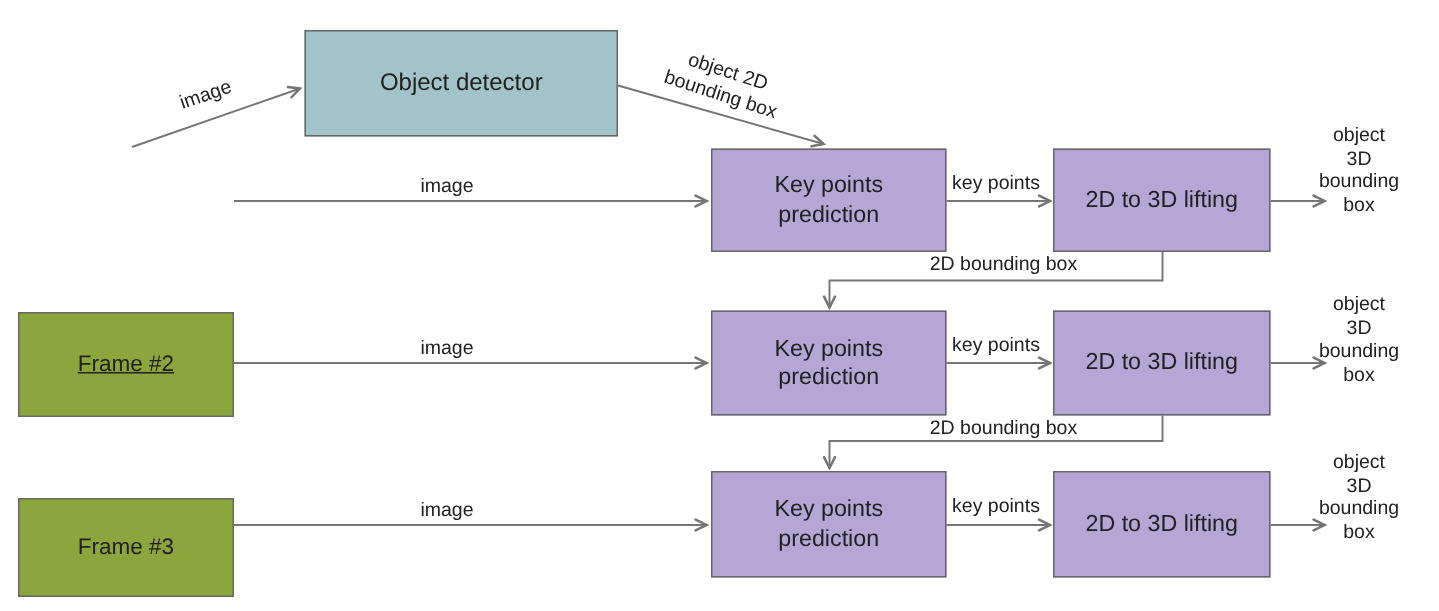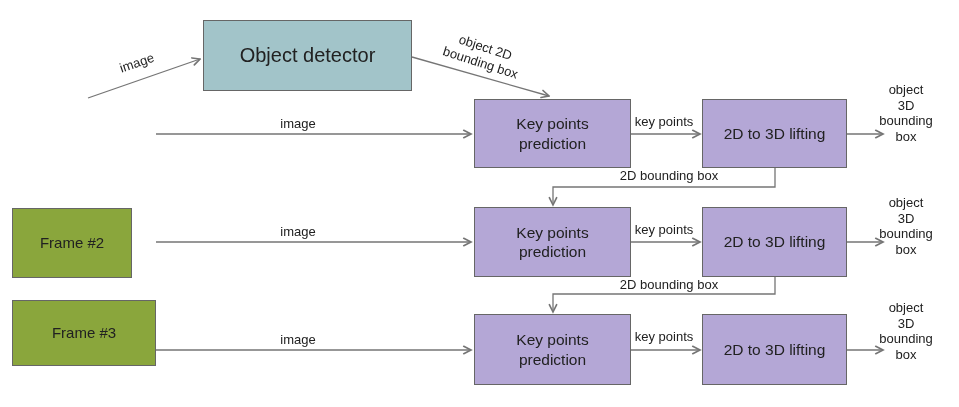--- a/index.html
+++ b/index.html
@@ -45,26 +45,26 @@
     align-items:center;
     justify-content:center;
     text-align:center;
     border:1px solid var(--node-border);
     white-space:pre-line;
     line-height:1.25;
     font-size:15.5px;
     color:var(--text-color);
   }
   .node.frame{ background:var(--frame-fill); font-size:15px; }
-  .node.detector{ background:var(--detector-fill); font-size:20px; }
+  .node.detector{ background:var(--detector-fill); font-size:16px; }
   .node.module{ background:var(--module-fill); }
 
   .frame1{left:12px;top:99px;width:144px;height:70px;}
-  .frame2{left:12px;top:208px;width:120px;height:70px;}
-  .frame3{left:12px;top:300px;width:144px;height:66px;text-align:center;}
+  .frame2{left:12px;top:208px;width:144px;height:70px;text-decoration:underline;}
+  .frame3{left:12px;top:332px;width:144px;height:66px;text-align:center;}
   .detector-box{left:203px;top:20px;width:209px;height:71px;}
   .kp1{left:474px;top:99px;width:157px;height:69px;}
   .kp2{left:474px;top:207px;width:157px;height:70px;}
   .kp3{left:474px;top:314px;width:157px;height:71px;}
   .lift1{left:702px;top:99px;width:145px;height:69px;}
   .lift2{left:702px;top:207px;width:145px;height:70px;}
   .lift3{left:702px;top:314px;width:145px;height:71px;}
 
   .elabel{
     position:absolute;

